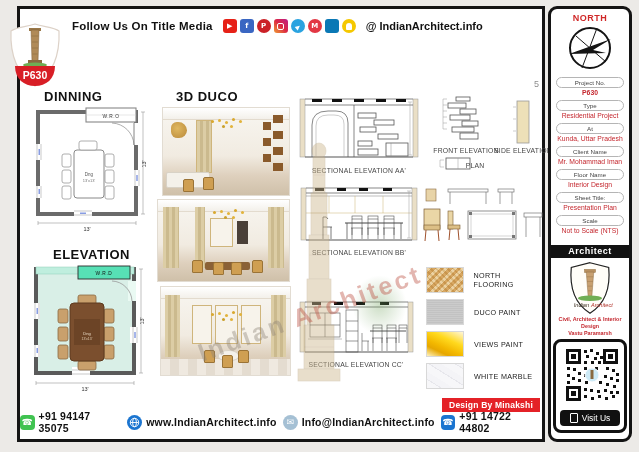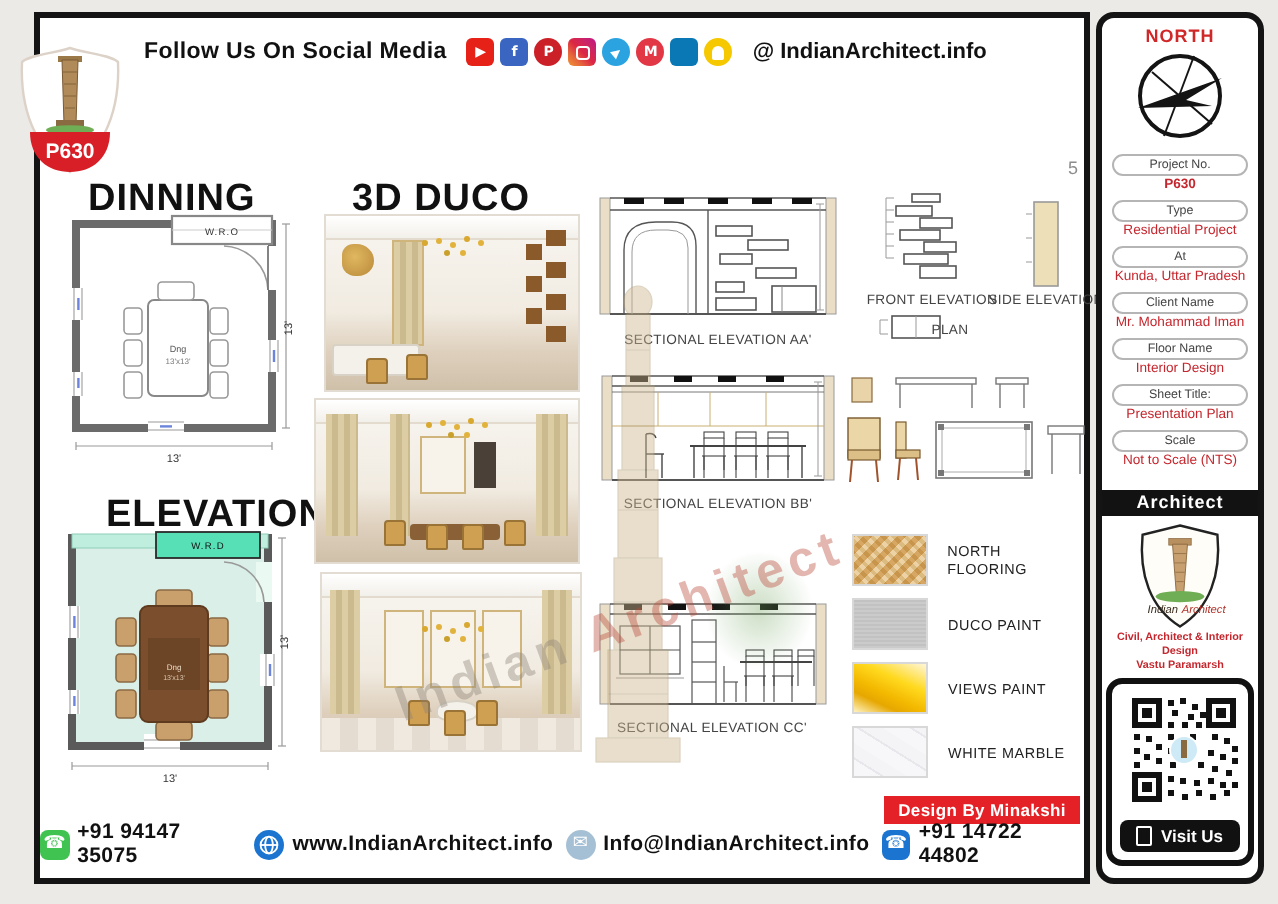--- a/index.html
+++ b/index.html
@@ -12,21 +12,21 @@
   .hdr{position:absolute;left:0;top:0;right:0;height:34px;display:flex;align-items:center;gap:10px;padding-left:52px;box-sizing:border-box}
   .hdr .follow{font-weight:bold;font-size:11.5px;color:#111;letter-spacing:.2px}
   .hdr .handle{font-weight:bold;font-size:11px;color:#111}
   .socials{display:flex;gap:3px;align-items:center}
   .sic{width:14px;height:14px;display:flex;align-items:center;justify-content:center;color:#fff;font-size:7px;font-weight:bold;font-family:"DejaVu Sans",sans-serif}
   .rd3{border-radius:3px}.rd50{border-radius:50%}
   .ig-lens{width:5px;height:5px;border:1.3px solid #fff;border-radius:2px}
   .snap-ghost{width:6px;height:7px;background:#fff;border-radius:3px 3px 1px 1px}
   .tg-gl{transform:rotate(-40deg);font-size:6px}
   
-  .sec-title{position:absolute;font-weight:bold;font-size:19px;color:#111;letter-spacing:.5px}
+  .sec-title{position:absolute;font-weight:bold;font-size:13px;color:#111;letter-spacing:.5px}
   .cap{position:absolute;font-size:6.8px;color:#444;text-align:center;letter-spacing:.2px}
   .pageno{position:absolute;font-size:9px;color:#8d8d8d}
   
   .r3d{position:absolute;background:linear-gradient(180deg,#f8f6f1 0%,#f1ebe1 55%,#ded0bd 78%,#cfc0a9 100%);border:1px solid #e2dcd2;overflow:hidden;box-sizing:border-box}
   .ceil{position:absolute;left:0;top:0;right:0;height:13%;background:linear-gradient(#fff,#f3f0ea);border-bottom:1px solid #e3dbce}
   .curt{position:absolute;top:9%;bottom:16%;width:12%;background:repeating-linear-gradient(90deg,#dccda5 0 3px,#cbba8e 3px 6px)}
   .panel{position:absolute;border:1px solid #cfb57c;background:#f7f3eb}
   .shelfR{position:absolute;background:repeating-linear-gradient(180deg,#8a5a2b 0 8px,rgba(0,0,0,0) 8px 16px)}
   .tbl{position:absolute;background:#8a6136;border-radius:2px}
   .tblw{position:absolute;background:#f4f1ea;border:1px solid #d8d2c6;border-radius:2px}
@@ -56,32 +56,32 @@
   
   .north{position:absolute;top:4px;left:0;right:0;text-align:center;color:#d02828;font-weight:bold;font-size:9px;letter-spacing:.5px}
   .fields{position:absolute;left:0;right:0;top:68px}
   .field{margin-bottom:4px}
   .flabel{border:1px solid #b5b5b5;border-radius:6px;font-size:6.2px;color:#444;background:#fff;padding:1px 0;text-align:center;margin:0 5px}
   .fval{font-size:6.8px;color:#c4272e;text-align:center;margin-top:1px}
   .field:first-child .fval{font-weight:bold}
   .arch-band{position:absolute;left:0;right:0;top:236px;height:13px;background:#121212;color:#fff;font-weight:bold;font-size:9px;text-align:center;line-height:13px;letter-spacing:.5px}
   .tagline{position:absolute;left:0;right:0;top:307px;text-align:center;color:#c4272e;font-size:5.4px;line-height:7px;font-weight:bold}
   .qr-panel{position:absolute;left:2px;right:2px;top:330px;height:94px;border:3px solid #111;border-radius:8px;box-sizing:border-box;background:#fff}
-  .visit{position:absolute;left:4px;right:4px;bottom:4px;height:16px;background:#111;border-radius:4px;color:#fff;font-weight:bold;font-size:8.5px;display:flex;align-items:center;justify-content:center;gap:4px}
+  .visit{position:absolute;left:4px;right:4px;bottom:4px;height:16px;background:#111;border-radius:4px;color:#fff;font-weight:normal;font-size:8.5px;display:flex;align-items:center;justify-content:center;gap:4px}
   .visit-ic{width:6px;height:8px;border:1.3px solid #fff;border-radius:1px}
 </style>
 </head>
 <body>
 
 <div class="canvas">
 
   <div class="sheet">
 
     <div class="hdr">
-      <span class="follow">Follow Us On Social Media</span>
+      <span class="follow">Follow Us On Title Media</span>
       <span class="socials">
         <span class="sic rd3" style="background:#e62117">▶</span>
         <span class="sic rd3" style="background:#3a66c2">f</span>
         <span class="sic rd50" style="background:#cb2027">P</span>
         <span class="sic rd3" style="background:linear-gradient(45deg,#f09433,#e6683c,#dc2743,#cc2366,#bc1888)">
             <span class="ig-lens"></span>
           </span>
         <span class="sic rd50" style="background:#2aa3e0">
             <span class="tg-gl">▶</span>
           </span>

